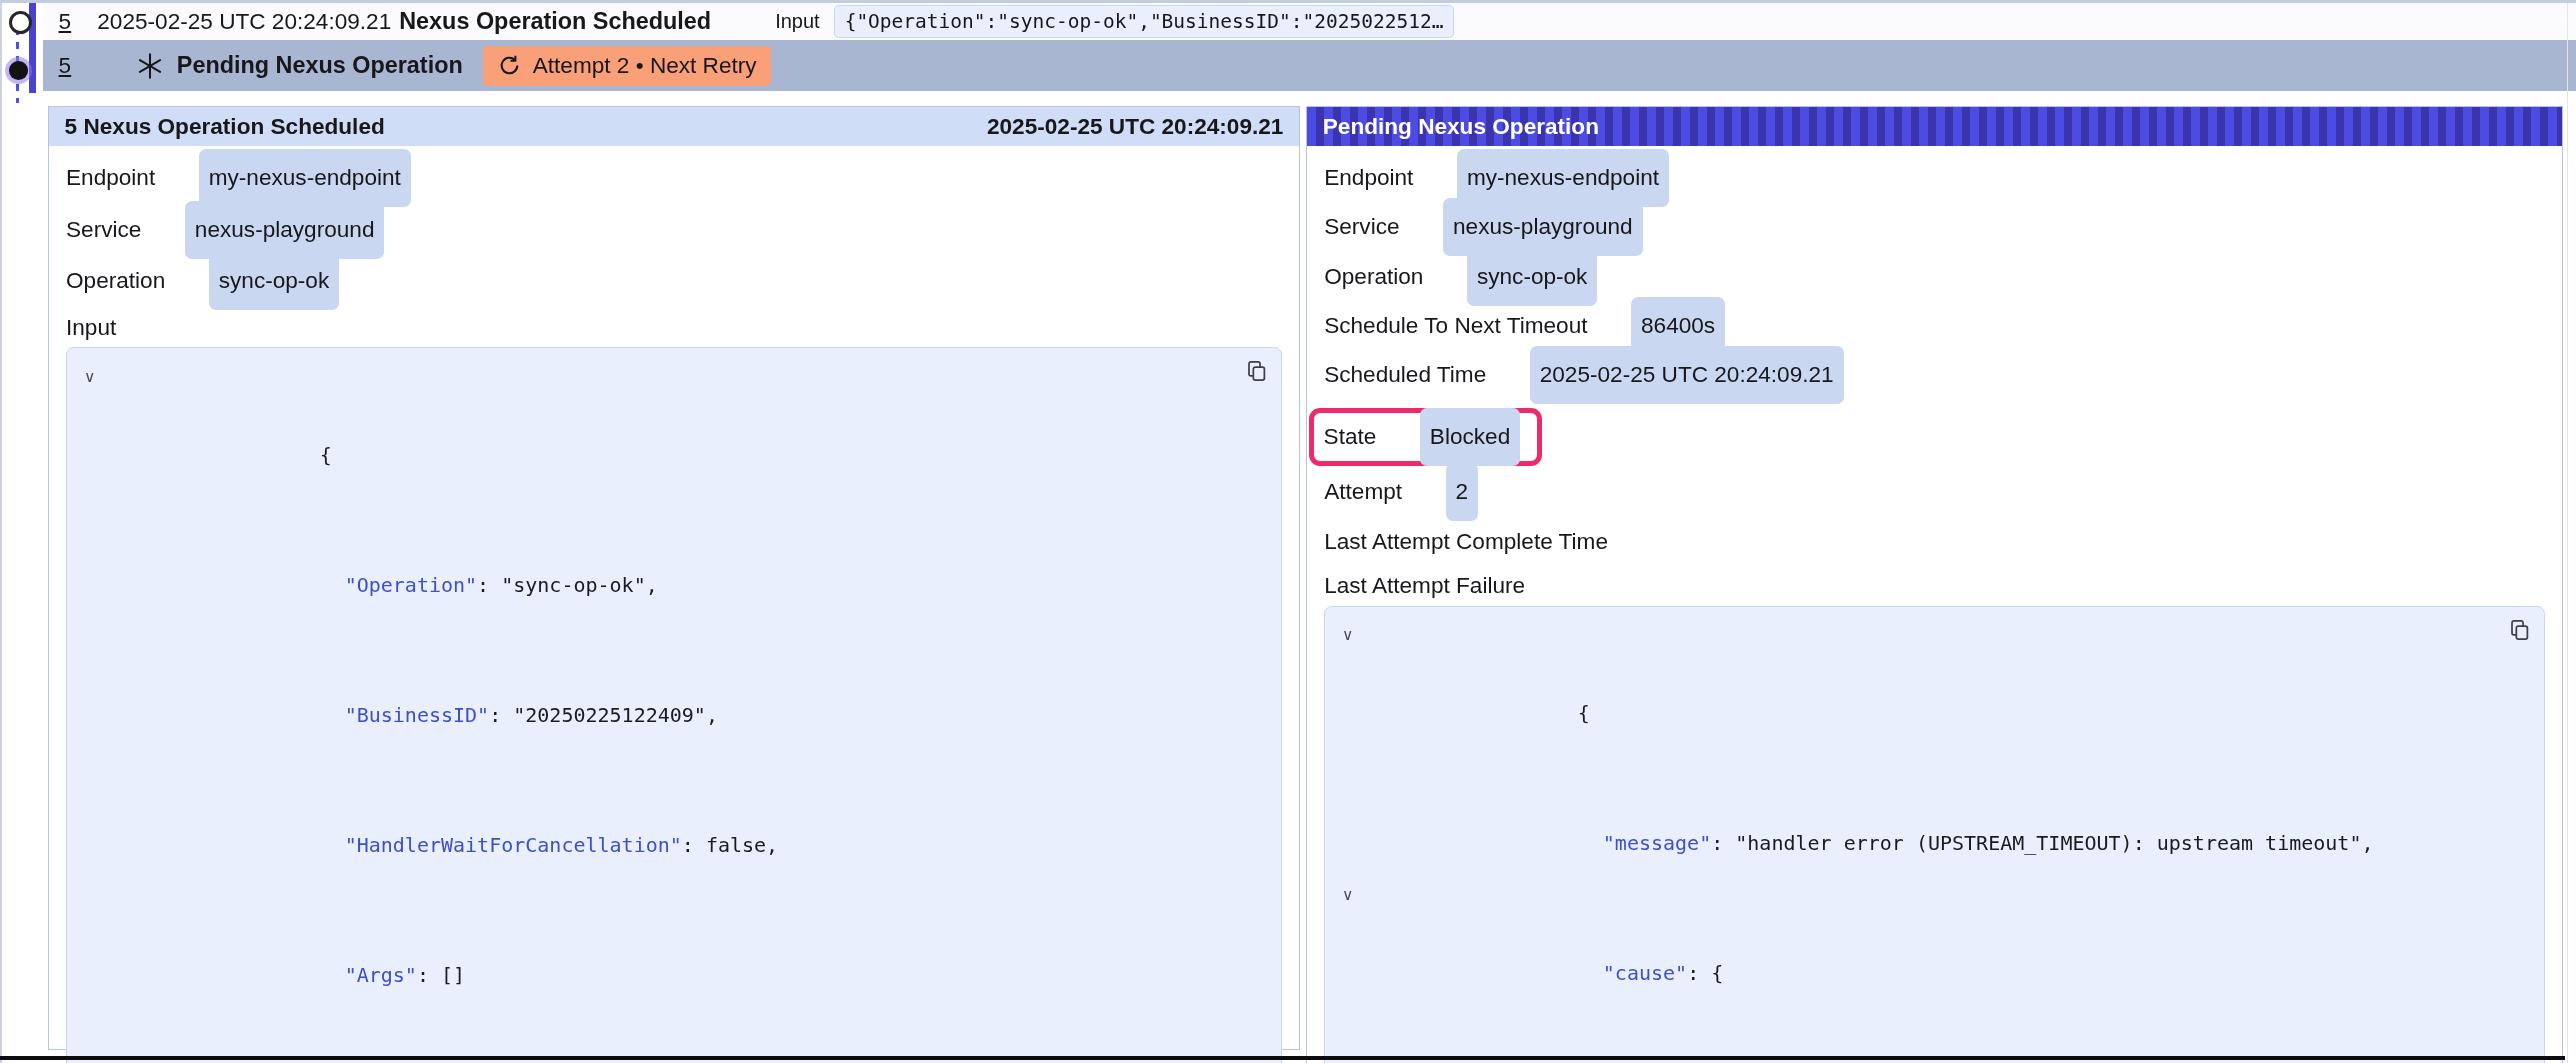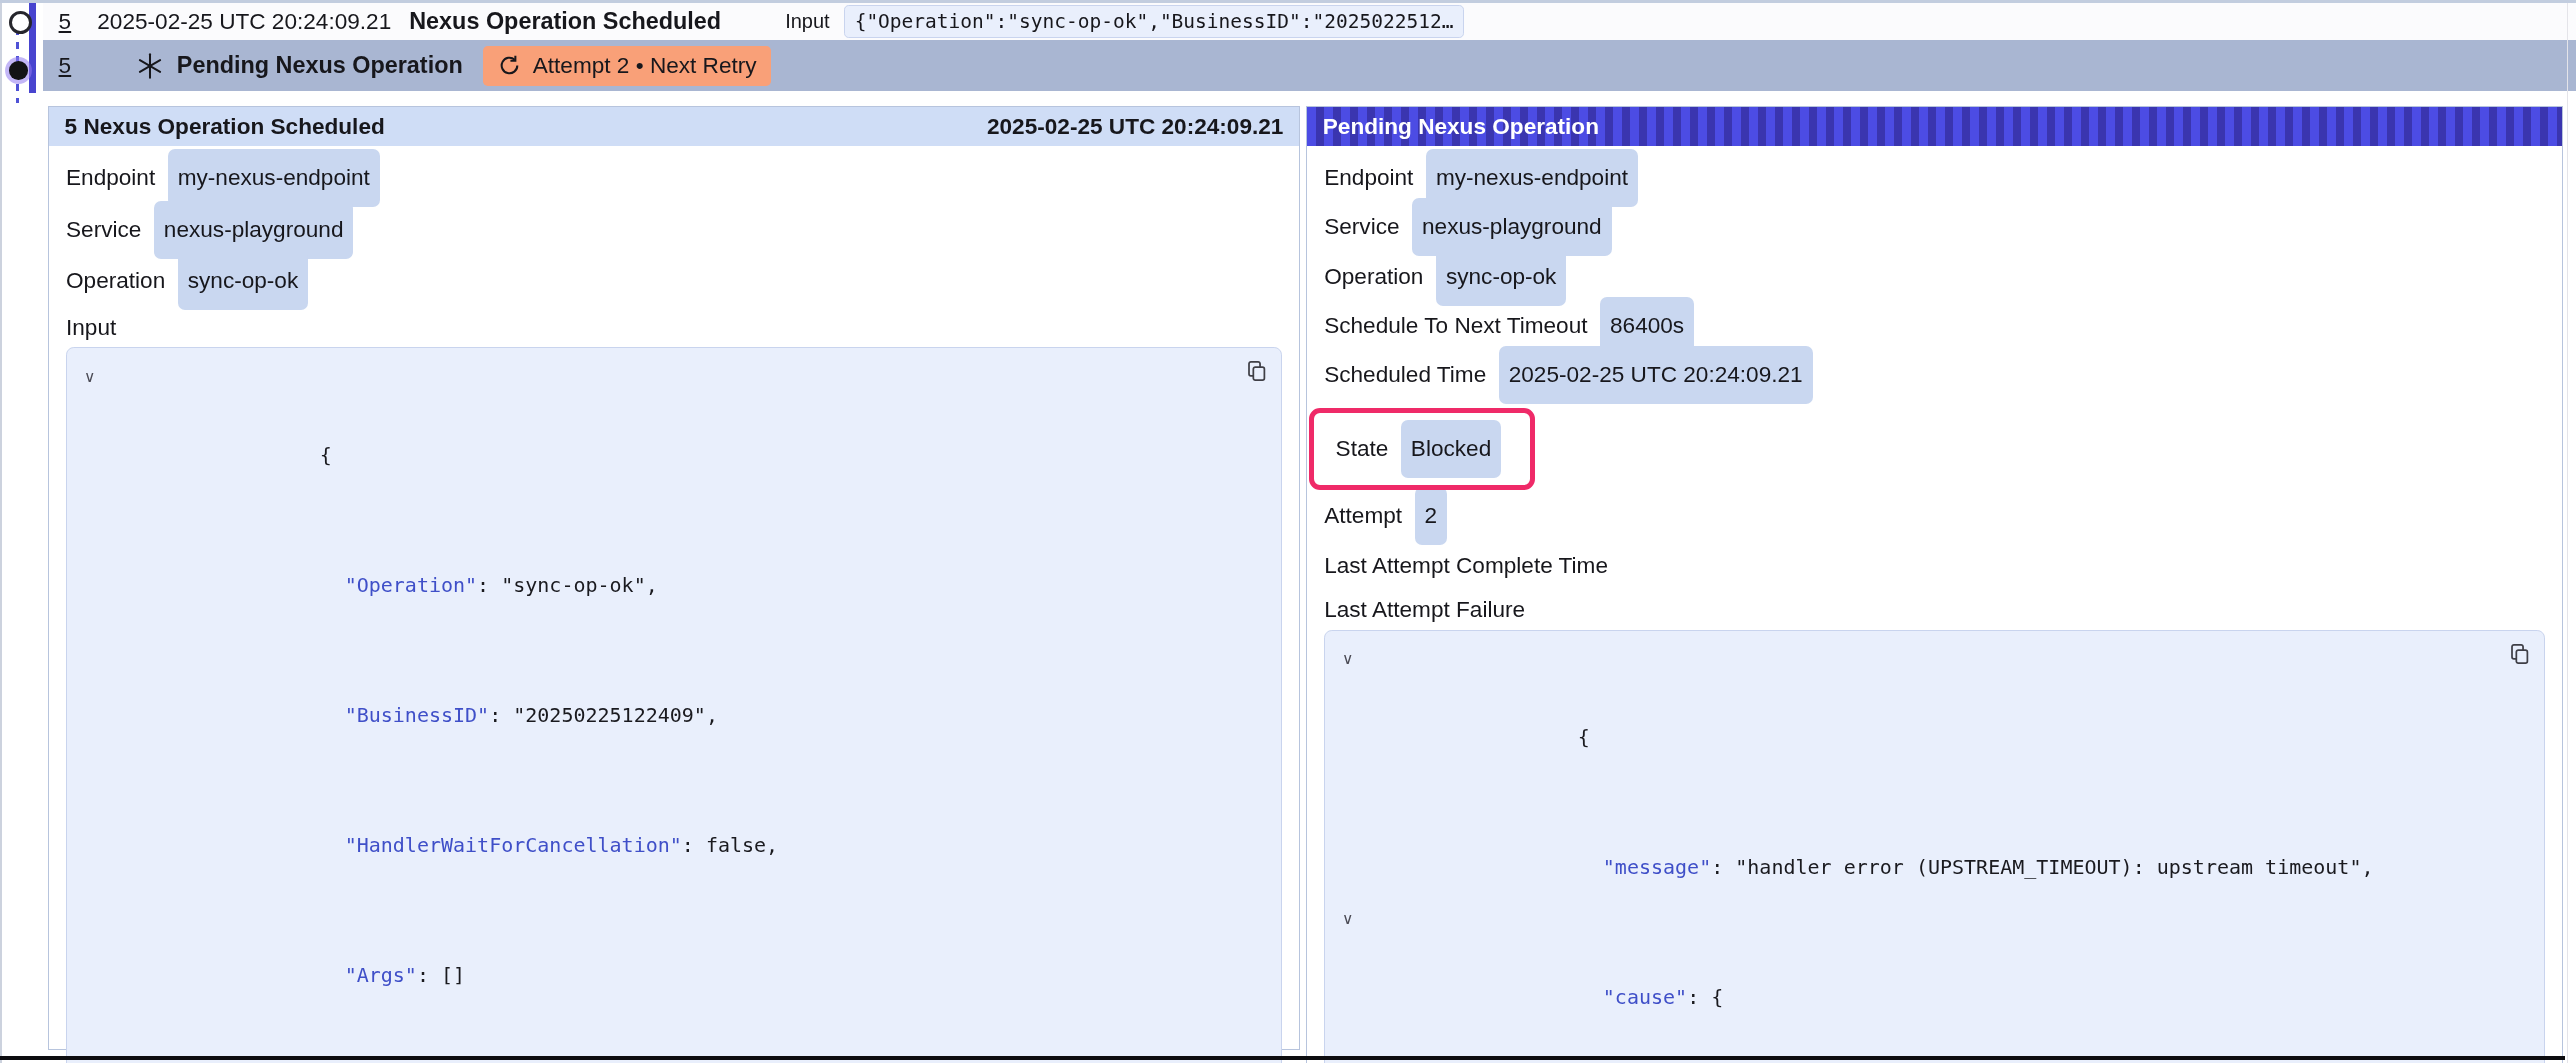--- a/index.html
+++ b/index.html
@@ -20,21 +20,21 @@
   .tl-circle-filled{position:absolute;left:9.4px;top:58px;width:18.7px;height:18.7px;
     background:#131316;border-radius:50%;box-shadow:0 0 0 3.9px rgba(146,122,240,.55);}
 
   
   .events{margin-left:43px;}
   .event-row{display:flex;align-items:center;cursor:pointer;}
   .event-row.scheduled{height:37px;background:#fbfbfd;}
   .event-row.pending{height:51px;background:#a9b6d2;}
   .event-id{font-size:22.6px;text-decoration:underline;color:#17171c;margin-left:15.6px;min-width:18.7px;}
   .event-time{font-size:22.6px;margin-left:20px;}
-  .event-title{font-size:23.4px;font-weight:700;margin-left:18px;white-space:nowrap;}
+  .event-title{font-size:23.4px;font-weight:700;margin-left:8px;white-space:nowrap;}
   .detail-label{font-size:20px;margin-left:64px;}
   .detail-chip{margin-left:14px;font-family:"DejaVu Sans Mono",monospace;font-size:19.5px;
     background:#e9effc;border:1.6px solid #c9d4ee;border-radius:4.7px;padding:3.9px 10px;
     white-space:nowrap;max-width:624px;overflow:hidden;}
   .asterisk-icon{margin-left:59px;width:28px;height:28px;flex:none;}
   .event-row.pending .event-title{margin-left:12.5px;}
   .attempt-badge{display:flex;align-items:center;gap:11px;background:#f9a078;border-radius:4.7px;
     padding:7px 14px;margin-left:20px;font-size:22.6px;font-weight:500;white-space:nowrap;}
   .attempt-badge svg{flex:none;}
 
@@ -43,21 +43,21 @@
   .panel{background:#fff;border:1.6px solid #b7c4dd;box-sizing:border-box;}
   .panel.scheduled-panel{width:1252px;height:944px;}
   .panel.pending-panel{width:1257px;min-height:944px;}
   .panel-header{height:39px;display:flex;align-items:center;justify-content:space-between;
     padding:0 15.6px;font-size:22.6px;}
   .scheduled-panel .panel-header{background:#cfddf6;font-weight:700;}
   .pending-panel .panel-header{
     background:repeating-linear-gradient(90deg,#4c4ce4 0 8.6px,#3a35af 8.6px 17px);
     color:#fff;font-weight:600;}
   .panel-body{padding:14px 17px;}
-  .field{display:flex;align-items:center;height:36px;margin-bottom:13.3px;font-size:22.6px;}
+  .field{display:flex;align-items:center;height:36px;margin-bottom:13.3px;font-size:22.6px;gap:31px;}
   .scheduled-panel .field{margin-bottom:15.6px;}
   .field .label{margin-right:12.5px;white-space:nowrap;}
   .badge{background:#c9d7f0;border-radius:7px;padding:14px 10px;font-size:22.6px;line-height:30px;white-space:nowrap;}
   .section-label{font-size:22.6px;margin:0 0 6.2px;line-height:26.5px;}
 
   
   .codeblock{position:relative;background:#e9effc;border:1.6px solid #c9d4ee;border-radius:7.8px;
     padding:15.6px 15.6px 15.6px 9.4px;font-family:"DejaVu Sans Mono",monospace;font-size:20px;
     line-height:26px;color:#1a1a1f;}
   .scheduled-panel .codeblock{margin-bottom:23.4px;}
@@ -65,21 +65,21 @@
   .cl{display:flex;}
   .chev{width:26.5px;flex:none;color:#4b4b55;font-size:15.6px;text-align:center;cursor:pointer;
     font-family:"DejaVu Sans",sans-serif;}
   .cl-text{white-space:pre;}
   .key{color:#3f4fc8;}
   .copy-btn{position:absolute;top:11px;right:12.5px;background:none;border:none;padding:0;cursor:pointer;}
 
   
   .hl{display:inline-flex;align-items:center;border:5.5px solid #ef2a68;border-radius:11px;
     background:#fff;padding:6.2px 17px 6.2px 10px;position:relative;z-index:2;}
-  .hl .field{margin:12px;}
+  .hl .field{margin:0;}
   .hl-state{margin:1.6px 0 7.8px -15.6px;}
 
   .bottom-line{position:absolute;left:0;right:11px;bottom:3.1px;height:3.9px;background:#0d0d10;z-index:1;}
 </style>
 </head>
 <body>
 
 <div class="page">
   <div class="edge-l"></div>
   <div class="edge-r"></div>

